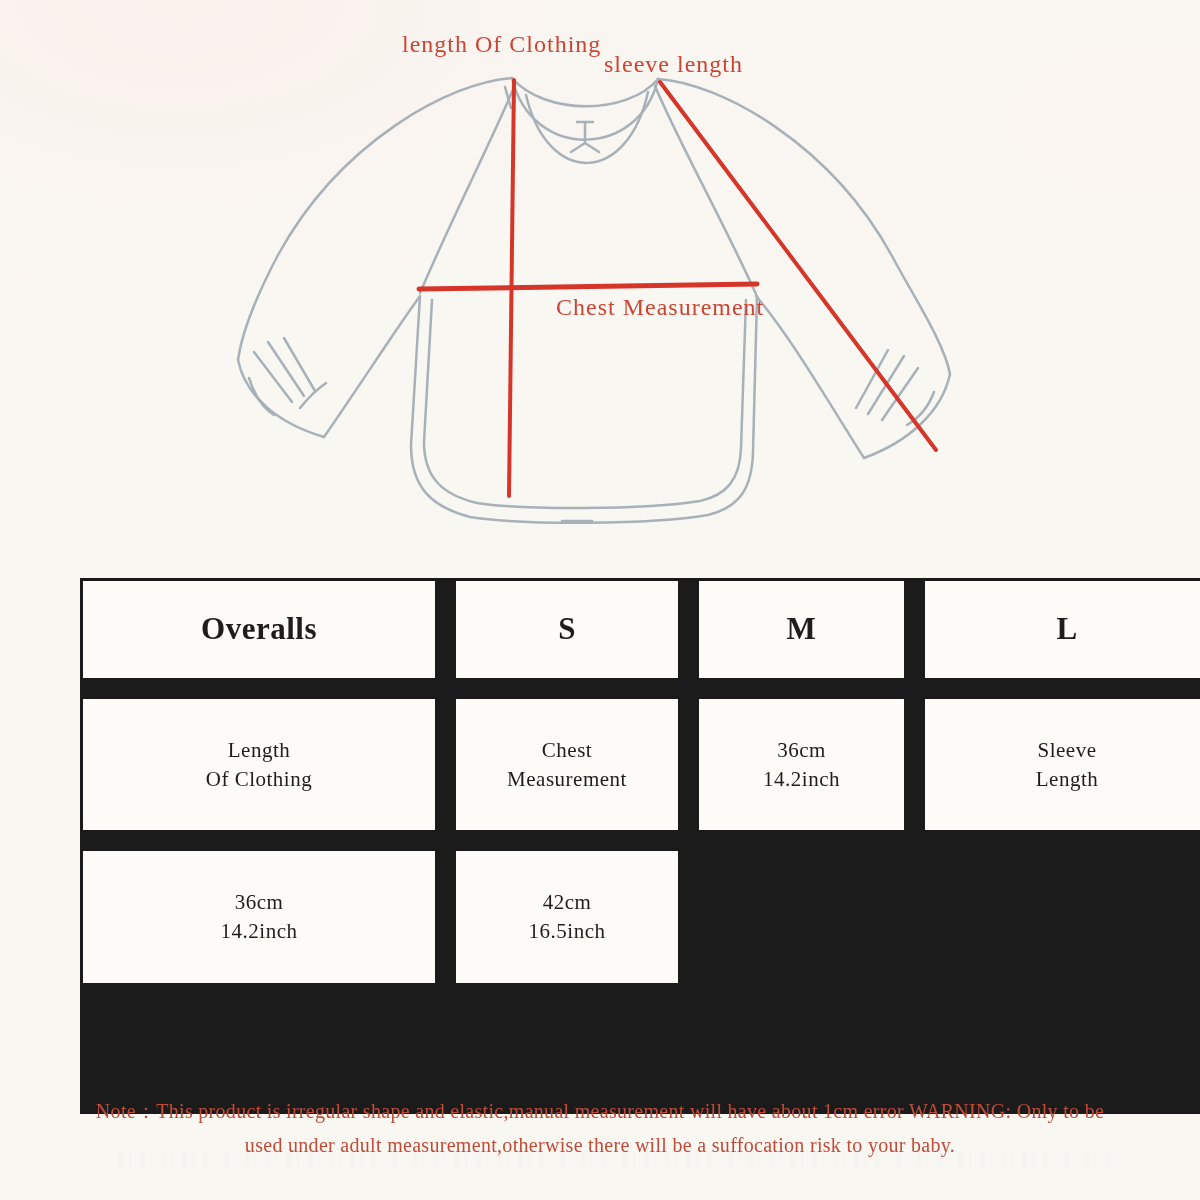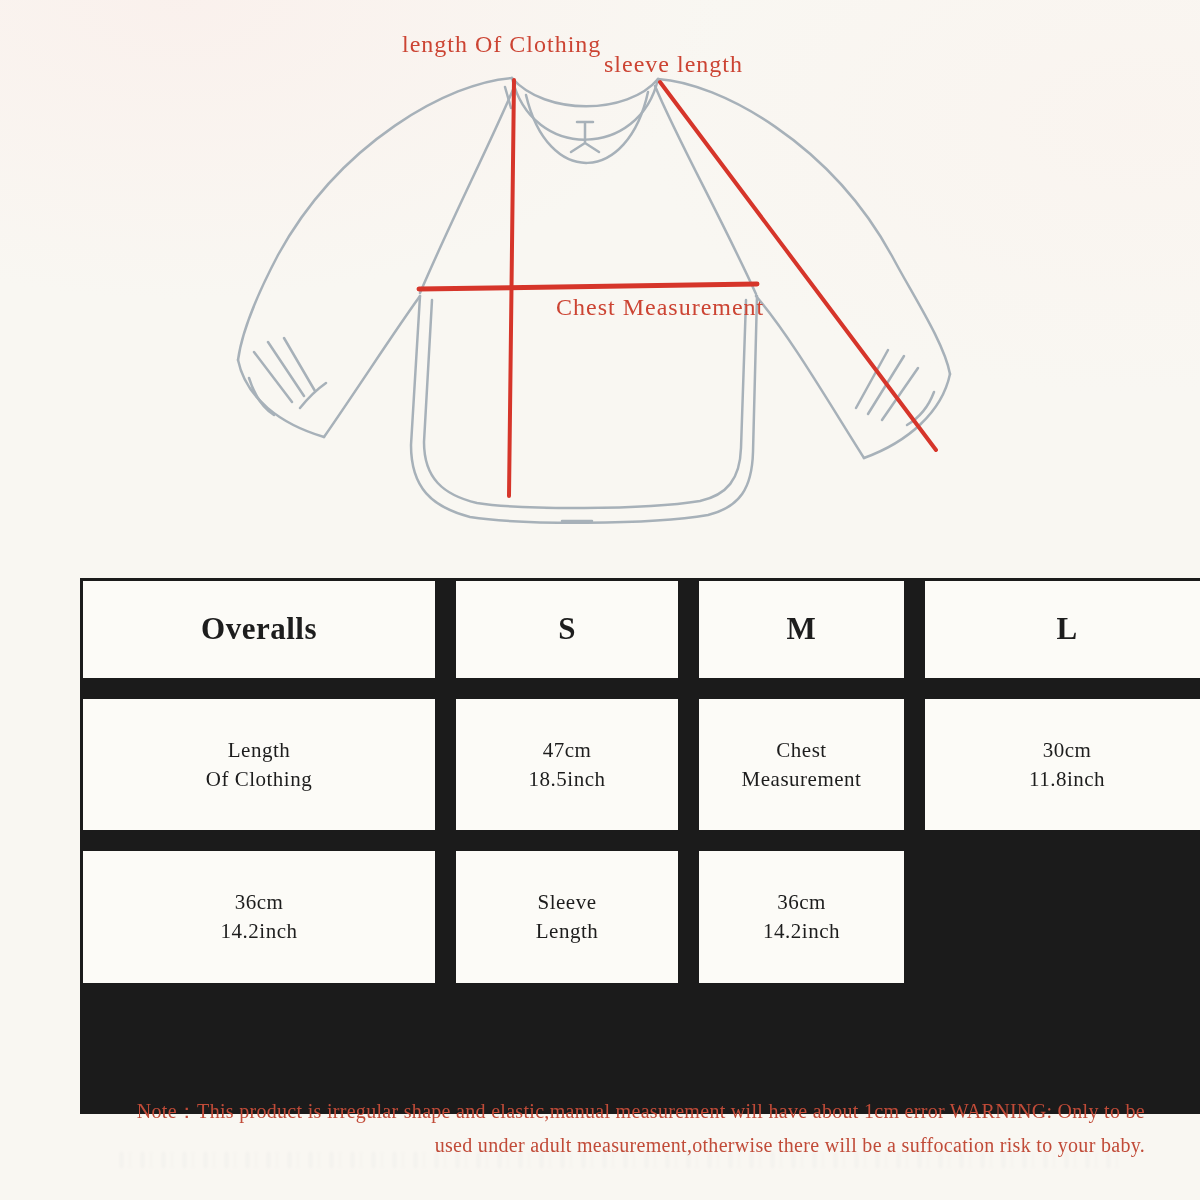--- a/index.html
+++ b/index.html
@@ -48,21 +48,21 @@
   .cell.head{
     font-size:31px;
     font-weight:700;
     letter-spacing:.5px;
   }
   .note{
     position:absolute;left:55px;top:1094px;width:1090px;
     color:#c14b38;
     font-size:20px;
     line-height:1.7;
-    text-align:right;
+    text-align:center;
     letter-spacing:.3px;
   }
   .watermark{
     position:absolute;left:120px;top:1152px;width:1000px;height:16px;
     background:repeating-linear-gradient(90deg,
       rgba(140,150,165,.35) 0 3px, rgba(140,150,165,0) 3px 9px,
       rgba(140,150,165,.25) 9px 11px, rgba(140,150,165,0) 11px 21px);
     filter:blur(1.5px);
     opacity:.18;
   }
@@ -115,34 +115,32 @@
   <div class="measure-label label-chest">Chest Measurement</div>
 
   <div class="size-table">
     <div class="cell head">Overalls</div>
     <div class="cell head">S</div>
     <div class="cell head">M</div>
     <div class="cell head">L</div>
 
     <div class="cell">Length
 Of Clothing</div>
-    <div class="cell">47cm
-18.5inch</div>
 
     <div class="cell">Chest
 Measurement</div>
-    <div class="cell">30cm
-11.8inch</div>
     <div class="cell">36cm
 14.2inch</div>
 
     <div class="cell">Sleeve
 Length</div>
     <div class="cell">36cm
 14.2inch</div>
+    <div class="cell">42cm
+16.5inch</div>
   </div>
 
   <div class="note">
     <span>Note：This product is irregular shape and elastic,manual measurement will have about 1cm error WARNING: Only to be</span><br>
     <span>used under adult measurement,otherwise there will be a suffocation risk to your baby.</span>
   </div>
 
   <div class="watermark"></div>
 
 </div>

